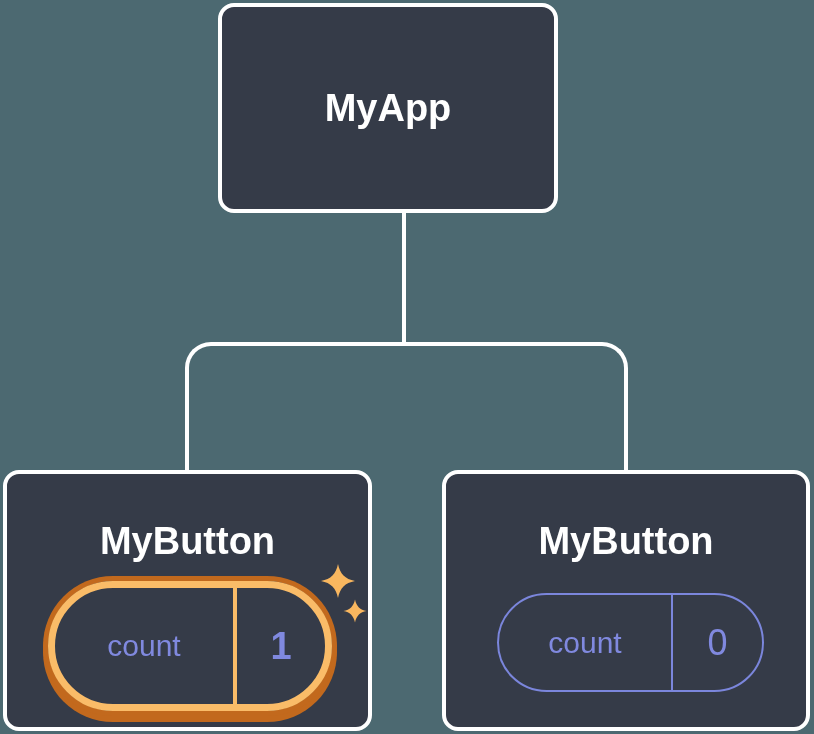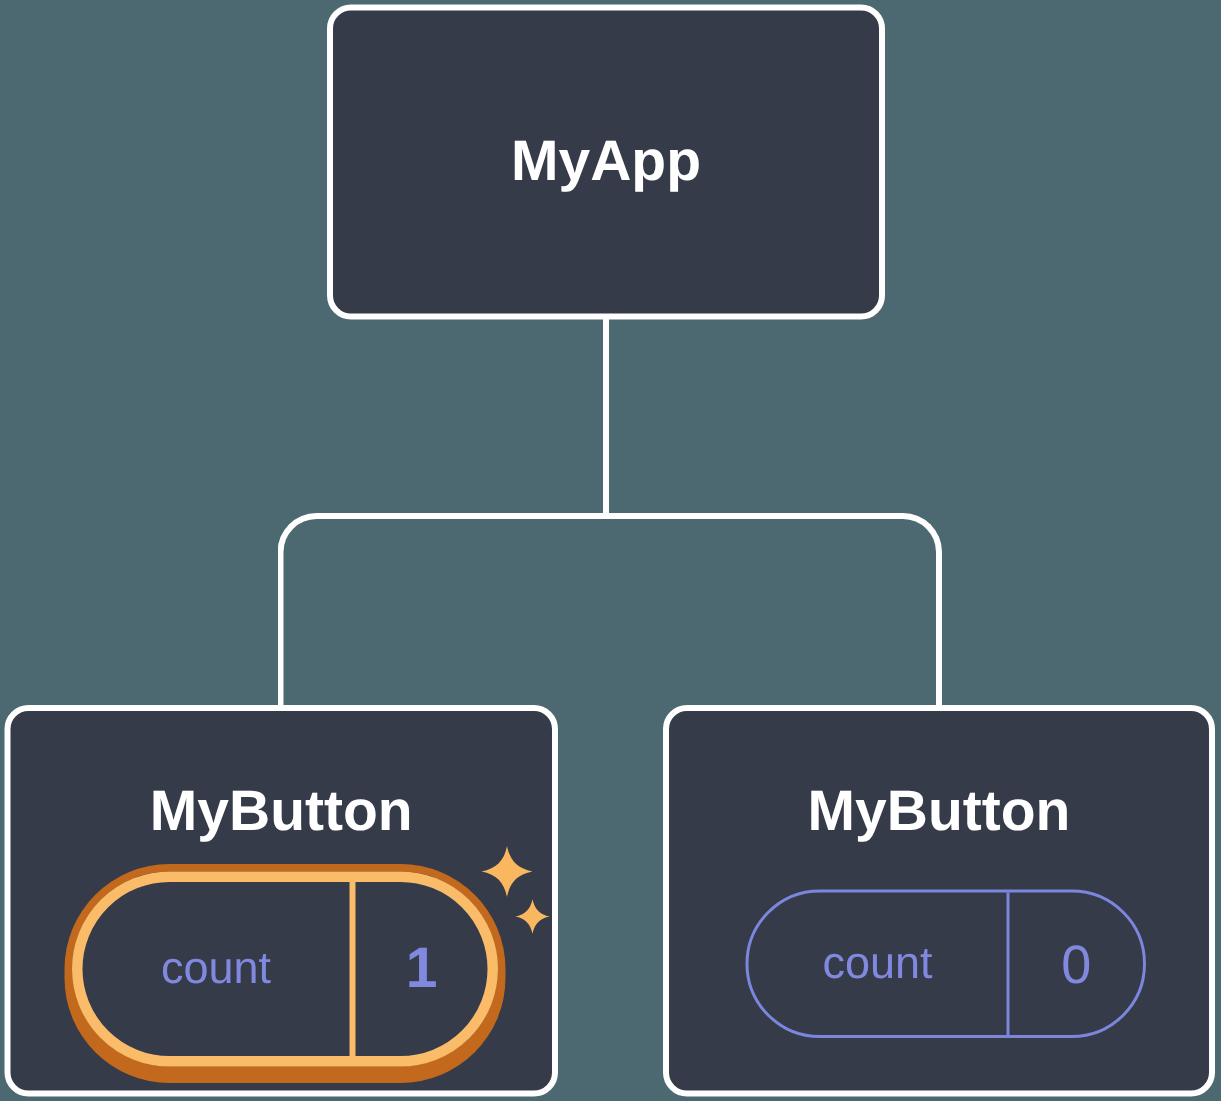--- a/index.html
+++ b/index.html
@@ -41,21 +41,21 @@
   .node {
     position: absolute;
     box-sizing: border-box;
     background: var(--node-bg, #353B48);
     border: 4px solid var(--node-border, #FFFFFF);
     border-radius: 16px;
   }
   .node-root {
     left: 218px;
     top: 3px;
-    width: 372px;
+    width: 340px;
     height: 210px;
     display: flex;
     align-items: center;
     justify-content: center;
   }
   .node-root .node-title {
     font-size: 38px;
     font-weight: 700;
     color: var(--title-color, #FFFFFF);
   }

